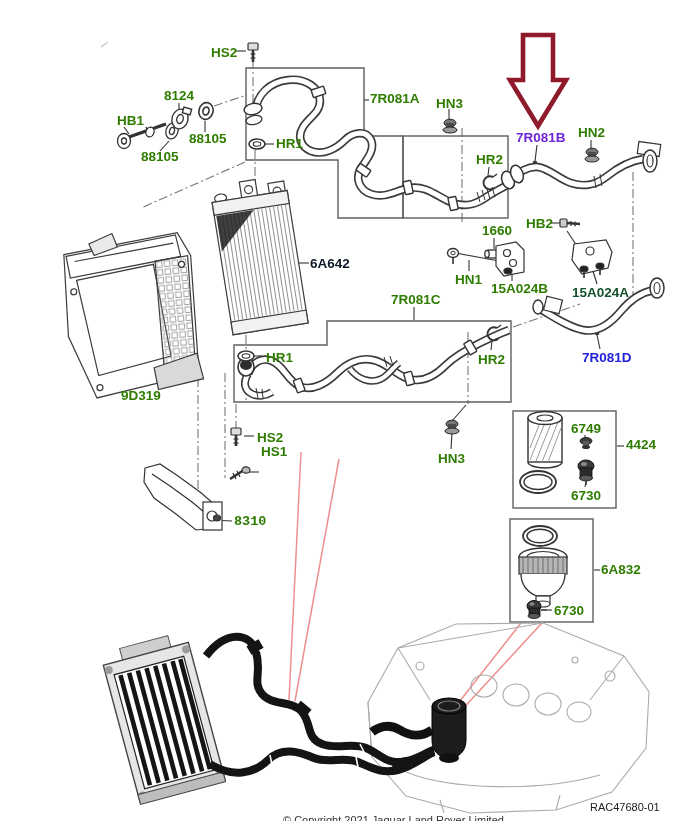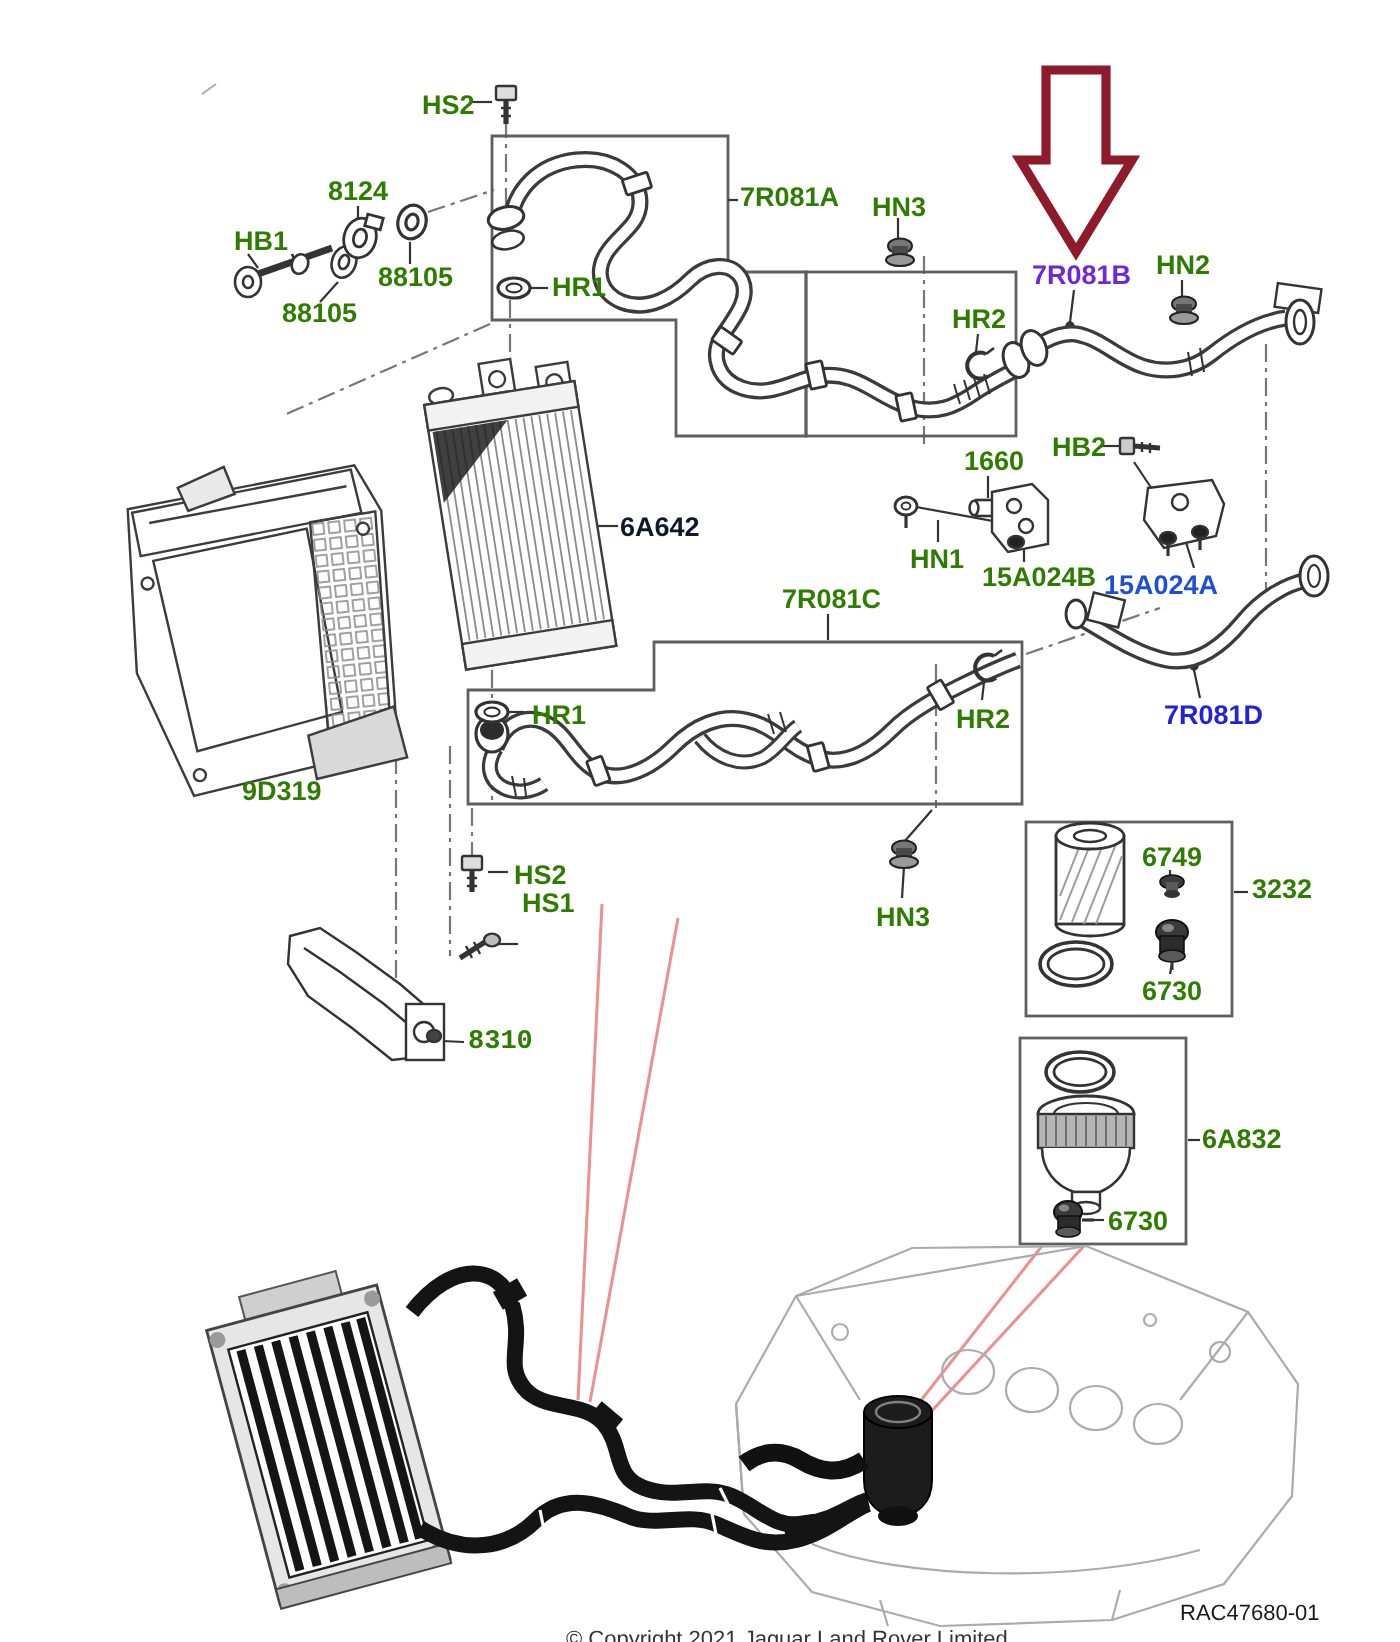--- a/index.html
+++ b/index.html
@@ -454,33 +454,33 @@
       <div class="lbl" style="left: 276px; top: 136px; color: rgb(47, 125, 0);">HR1</div>
       <div class="lbl" style="left: 370px; top: 91px; color: rgb(47, 125, 0);">7R081A</div>
       <div class="lbl" style="left: 436px; top: 96px; color: rgb(47, 125, 0);">HN3</div>
       <div class="lbl" style="left: 516px; top: 130px; color: #6d28d9;">7R081B</div>
       <div class="lbl" style="left: 578px; top: 125px; color: rgb(47, 125, 0);">HN2</div>
       <div class="lbl" style="left: 476px; top: 152px; color: rgb(47, 125, 0);">HR2</div>
       <div class="lbl" style="left: 482px; top: 223px; color: rgb(47, 125, 0); text-align: right;">1660</div>
       <div class="lbl" style="left: 526px; top: 216px; color: rgb(47, 125, 0);">HB2</div>
       <div class="lbl" style="left: 455px; top: 272px; color: rgb(47, 125, 0);">HN1</div>
       <div class="lbl" style="left: 491px; top: 281px; color: rgb(47, 125, 0);">15A024B</div>
-      <div class="lbl" style="left: 552px; top: 285px; color: #1d4ed8;">15A024A</div>
+      <div class="lbl" style="left: 572px; top: 285px; color: #14532d;">15A024A</div>
       <div class="lbl" style="left: 310px; top: 256px; color: #0f172a;">6A642</div>
       <div class="lbl" style="left: 391px; top: 292px; color: rgb(47, 125, 0);">7R081C</div>
       <div class="lbl" style="left: 266px; top: 350px; color: rgb(47, 125, 0);">HR1</div>
       <div class="lbl" style="left: 478px; top: 352px; color: rgb(47, 125, 0);">HR2</div>
       <div class="lbl" style="left: 582px; top: 350px; color: rgb(34, 34, 221);">7R081D</div>
       <div class="lbl" style="left: 121px; top: 388px; color: rgb(47, 125, 0);">9D319</div>
       <div class="lbl" style="left: 257px; top: 430px; color: rgb(47, 125, 0);">HS2</div>
       <div class="lbl" style="left: 261px; top: 444px; color: rgb(47, 125, 0);">HS1</div>
       <div class="lbl" style="left: 234px; top: 514px; color: rgb(47, 125, 0); font-family: Liberation Mono, monospace;">8310</div>
       <div class="lbl" style="left: 438px; top: 451px; color: rgb(47, 125, 0);">HN3</div>
       <div class="lbl" style="left: 571px; top: 421px; color: rgb(47, 125, 0);">6749</div>
-      <div class="lbl" style="left: 626px; top: 437px; color: rgb(47, 125, 0);">3232</div>
+      <div class="lbl" style="left: 626px; top: 437px; color: rgb(47, 125, 0);">4424</div>
       <div class="lbl" style="left: 571px; top: 488px; color: rgb(47, 125, 0);">6730</div>
       <div class="lbl" style="left: 601px; top: 562px; color: rgb(47, 125, 0);">6A832</div>
       <div class="lbl" style="left: 554px; top: 603px; color: rgb(47, 125, 0);">6730</div>
     </div>
 
 <div class="figcode" style="left:590px; top:801px;">RAC47680-01</div>
 
 <div class="copyr" style="left:283px; top:814px;">© Copyright 2021 Jaguar Land Rover Limited</div>
 
 </div>

